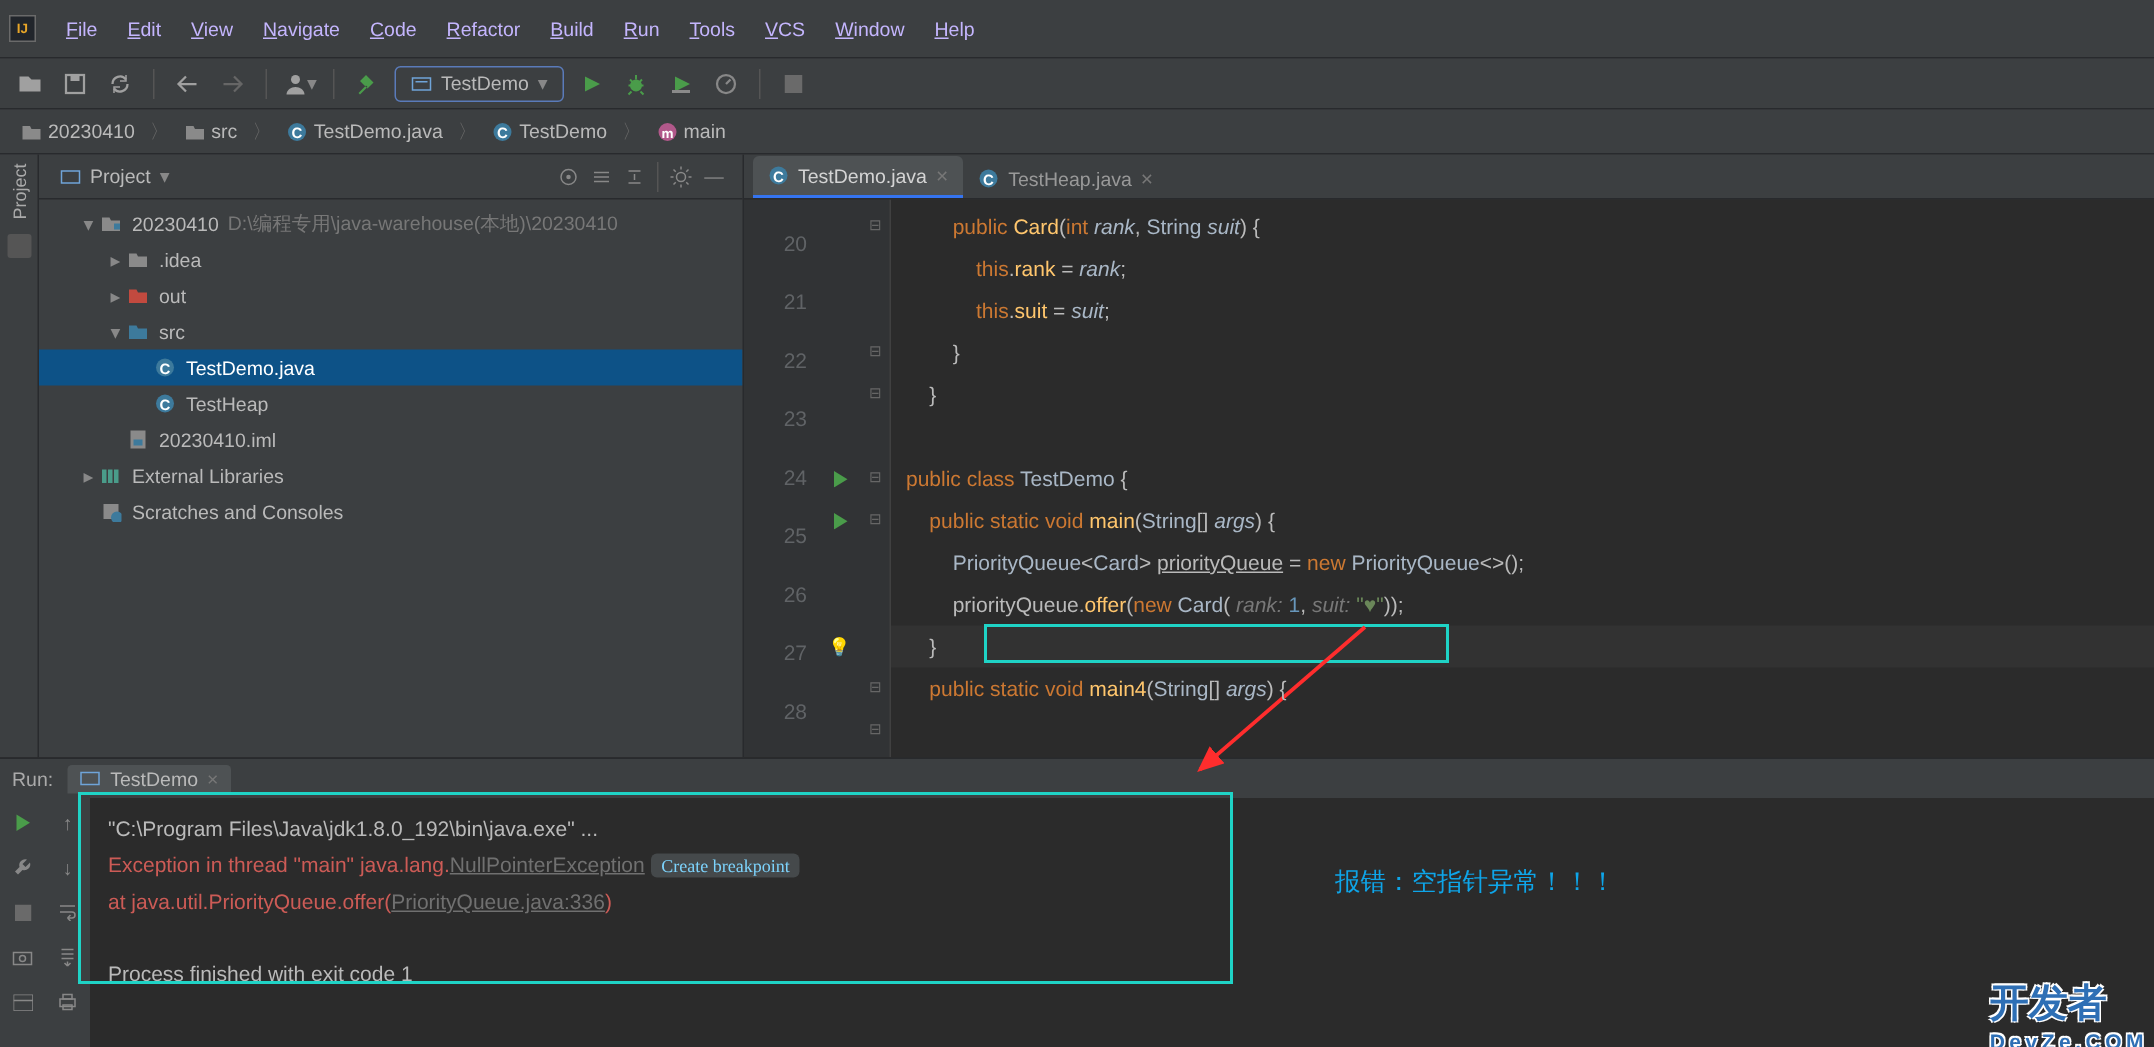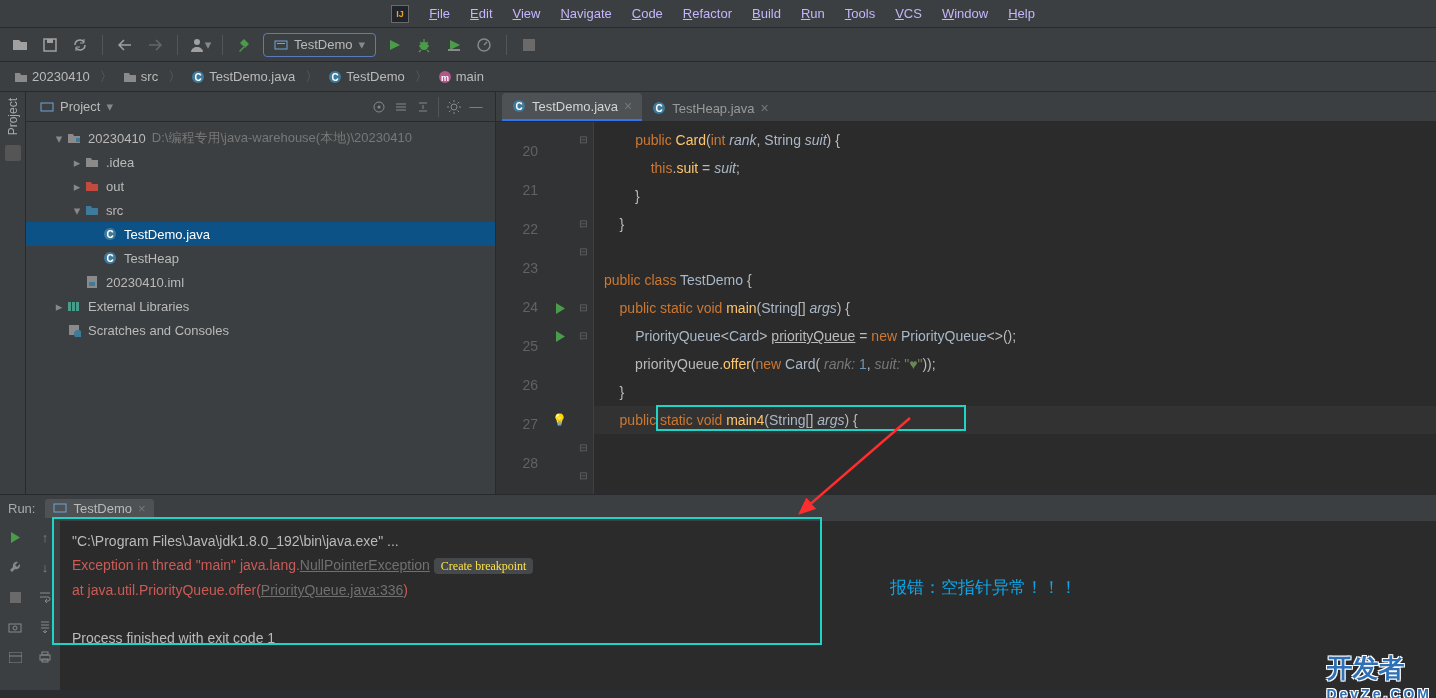--- a/index.html
+++ b/index.html
@@ -1,17 +1,17 @@
 <!DOCTYPE html>
 <html><head>
 <meta charset="utf-8">
 <style>
 * { margin:0; padding:0; box-sizing:border-box; font-family:"Segoe UI",Arial,sans-serif; }
 body { background:#2b2d30; color:#bababa; font-size:13px; overflow:hidden; width:1436px; height:698px; position:relative; }
-.menubar { height:28px; background:#3c3f41; display:flex; align-items:center; padding:0 6px; border-bottom:1px solid #282a2d;justify-content:center; }
+.menubar { height:39px; background:#3c3f41; display:flex; align-items:center; padding:0 6px; border-bottom:1px solid #282a2d; }
 .app-icon { width:18px; height:18px; background:#21252b; border:1px solid #6a6a6a; margin-right:10px; display:flex; align-items:center; justify-content:center; font-size:9px; color:#e8a628; font-weight:bold; }
 .menubar .menu-item { padding:4px 10px; color:#c4b5fd; cursor:pointer; }
 .menubar .menu-item u { text-decoration:underline; }
 .window-title { flex:1; text-align:center; color:#777; font-size:13px; }
 .toolbar { height:34px; background:#3c3f41; display:flex; align-items:center; padding:0 8px; gap:6px; border-bottom:1px solid #282a2d; }
 .tb-btn { width:24px; height:24px; display:flex; align-items:center; justify-content:center; color:#888; cursor:pointer; }
 .tb-sep { width:1px; height:20px; background:#555; margin:0 4px; }
 .run-config { border:1px solid #5a7bba; border-radius:4px; padding:2px 10px; display:flex; align-items:center; gap:6px; height:24px; cursor:pointer; }
 .breadcrumb { height:30px; background:#3c3f41; display:flex; align-items:center; padding:0 8px; gap:4px; border-bottom:1px solid #282a2d; }
 .breadcrumb .crumb { display:flex; align-items:center; gap:4px; padding:2px 6px; cursor:pointer; }
@@ -62,21 +62,21 @@
 .run-header .run-label { color:#aaa; }
 .run-tab { display:flex; align-items:center; gap:6px; padding:2px 8px; background:#4e5254; border-radius:3px 3px 0 0; cursor:pointer; }
 .run-body { flex:1; display:flex; }
 .run-actions { width:30px; display:flex; flex-direction:column; align-items:center; padding-top:6px; gap:10px; background:#3c3f41; }
 .run-actions2 { width:30px; display:flex; flex-direction:column; align-items:center; padding-top:6px; gap:10px; background:#3c3f41; }
 .run-actions .ra, .run-actions2 .ra { width:20px; height:20px; display:flex; align-items:center; justify-content:center; cursor:pointer; color:#888; }
 .console { flex:1; font-family:Consolas,monospace; font-size:14px; padding:8px 12px; line-height:24px; position:relative; }
 .console .err { color:#cc5b56; }
 .console .link2 { color:#5896d0; text-decoration:underline; cursor:pointer; }
 .console .link3 { color:#707070; text-decoration:underline; }
-.create-bp { background:#45494b; border-radius:4px; padding:1px 7px; color:#fde047; font-family:"Segoe UI"; font-size:12px; margin-left:4px; cursor:pointer; }
+.create-bp { background:#45494b; border-radius:4px; padding:1px 7px; color:#7dd3fc; font-family:"Segoe UI"; font-size:12px; margin-left:4px; cursor:pointer; }
 .console-box { border:2px solid #1fd3c6; position:absolute; }
 .annotation-red { position:absolute; color:#0ea5e9; font-size:17px; font-weight:500; }
 .arrow-svg { position:absolute; pointer-events:none; }
 .watermark { position:absolute; right:4px; bottom:-4px; font-family:Arial; font-weight:900; font-size:26px; color:#2e6fb5; letter-spacing:0px; text-shadow:1px 1px 0 #fff,-1px -1px 0 #fff,1px -1px 0 #fff,-1px 1px 0 #fff; }
 .watermark .sub { font-size:14px; letter-spacing:3px; display:block; text-align:right; }
 svg { display:block; }
 </style>
 </head>
 <body>
 
@@ -430,20 +430,21 @@
           <div class="fc">⊟</div>
           <div class="fc">⊟</div>
           <div class="fc"></div>
           <div class="fc"></div>
           <div class="fc"></div>
           <div class="fc">⊟</div>
           <div class="fc">⊟</div>
         </div>
       <div class="code-lines" id="codelines">
           <div class="cl" style="position:relative;z-index:1">        <span class="kw">public</span> <span class="ident">Card</span>(<span class="kw">int</span> <span class="varname">rank</span>, <span class="type">String</span> <span class="varname">suit</span>) {</div>
+          <div class="cl" style="position:relative;z-index:1">            <span class="kw">this</span>.<span class="ident">rank</span> = <span class="varname">rank</span>;</div>
           <div class="cl" style="position:relative;z-index:1">            <span class="kw">this</span>.<span class="ident">suit</span> = <span class="varname">suit</span>;</div>
           <div class="cl" style="position:relative;z-index:1">        }</div>
           <div class="cl" style="position:relative;z-index:1">    }</div>
           <div class="cl" style="position:relative;z-index:1"></div>
           <div class="cl" style="position:relative;z-index:1"><span class="kw">public</span> <span class="kw">class</span> <span class="type">TestDemo</span> {</div>
           <div class="cl" style="position:relative;z-index:1">    <span class="kw">public</span> <span class="kw">static</span> <span class="kw">void</span> <span class="meth">main</span>(<span class="type">String</span>[] <span class="varname">args</span>) {</div>
           <div class="cl" style="position:relative;z-index:1">        <span class="type">PriorityQueue</span>&lt;<span class="type">Card</span>&gt; <span class="underline">priorityQueue</span> = <span class="kw">new</span> <span class="type">PriorityQueue</span>&lt;&gt;();</div>
           <div class="cl" style="position:relative;z-index:1">        priorityQueue.<span class="meth">offer</span>(<span class="kw">new</span> <span class="type">Card</span>( <span class="hint">rank:</span> <span class="num">1</span>, <span class="hint">suit:</span> <span class="str">"♥"</span>));</div>
           <div class="line-hl" style="top:284px"></div>
           <div class="cl" style="position:relative;z-index:1">    }</div>

